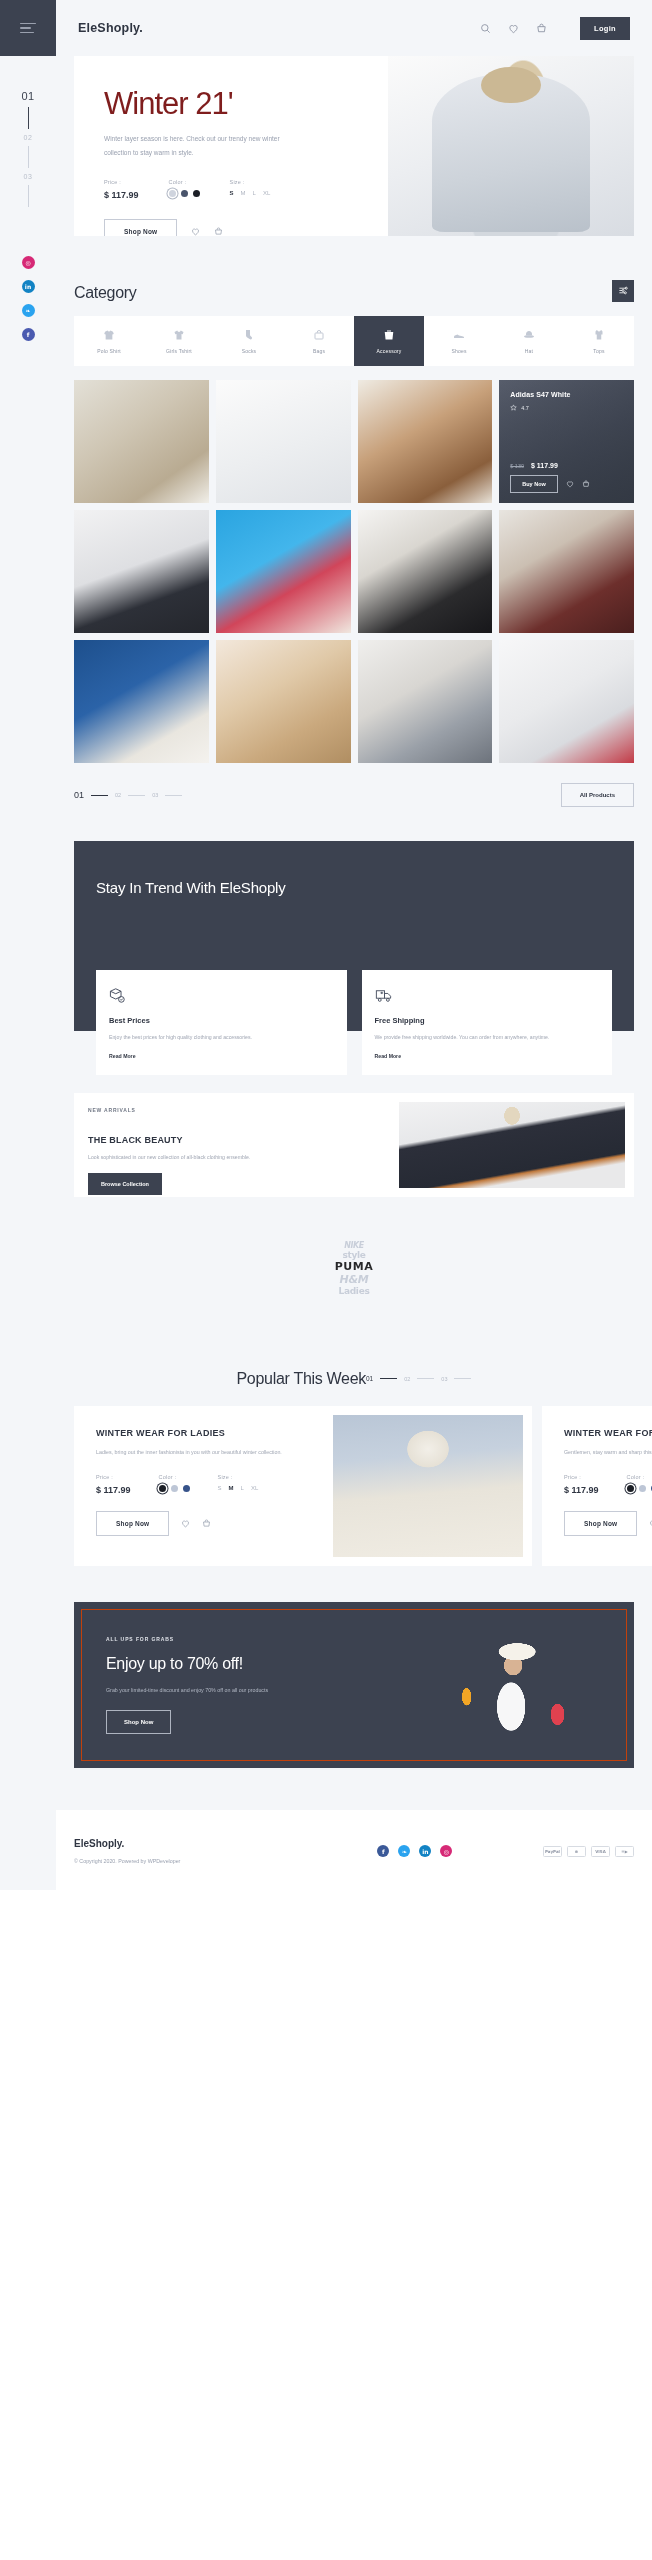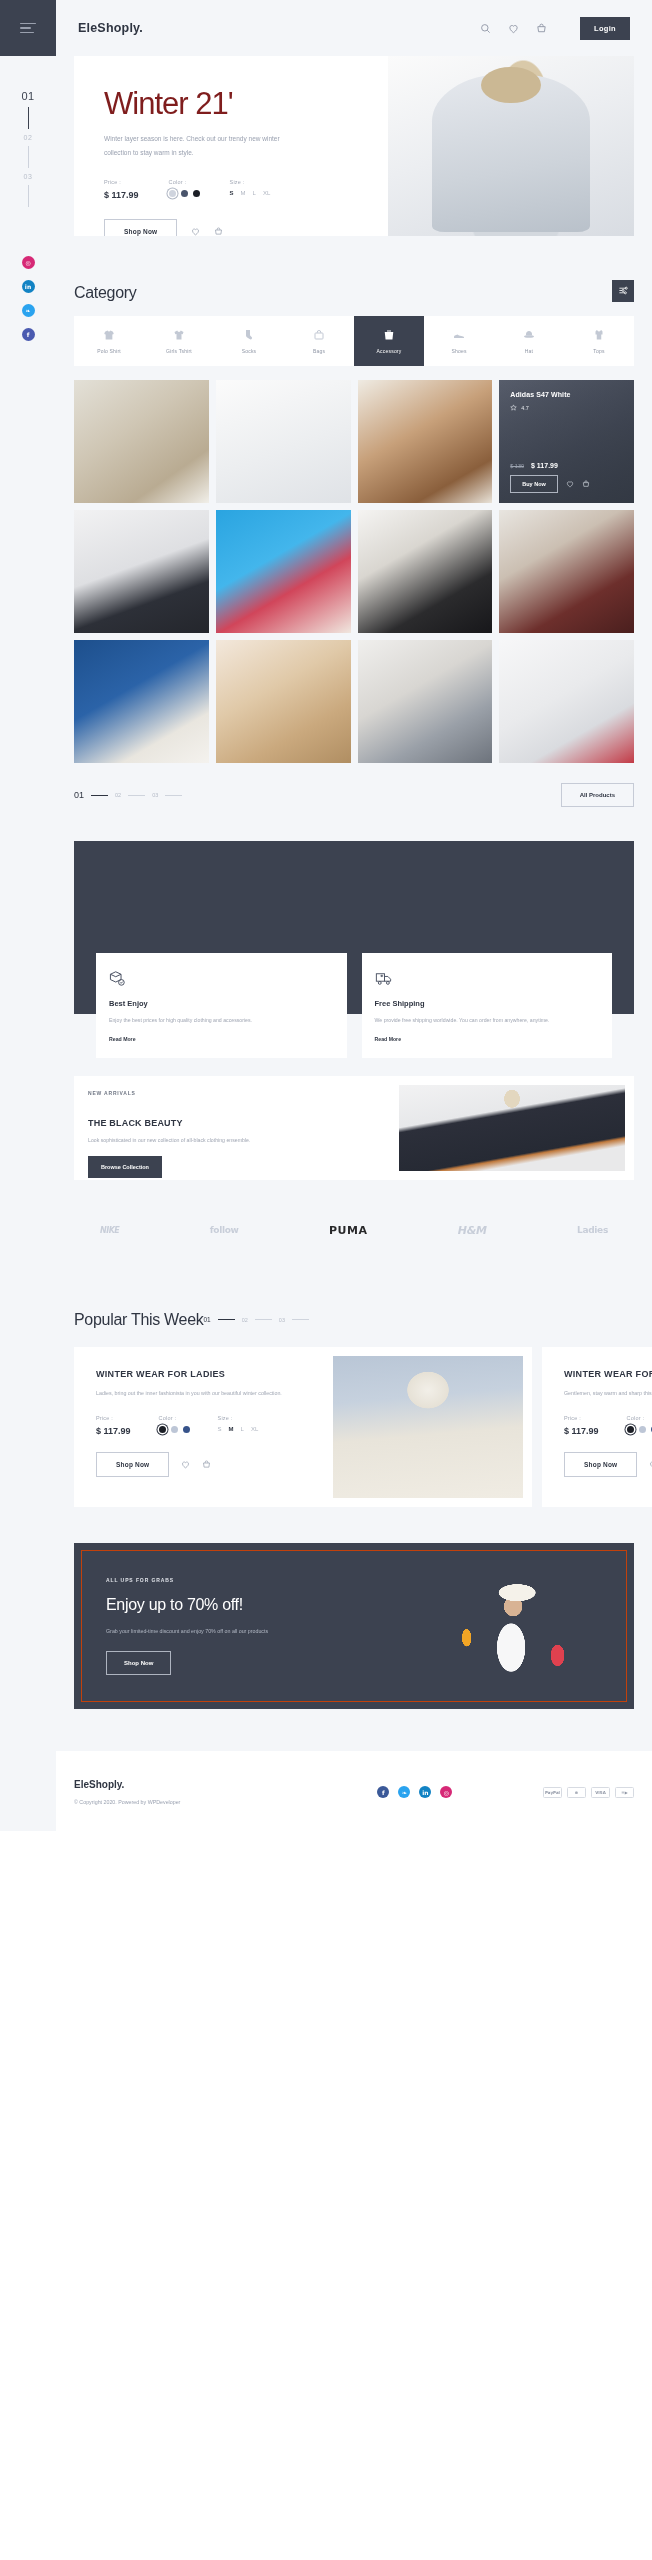--- a/index.html
+++ b/index.html
@@ -154,30 +154,30 @@
   .bn-img { flex:1; margin:9px 9px 9px 0;
             background:linear-gradient(160deg,#eceef1 0%,#dcdfe4 45%,#c9ccd2 100%); }
   .bn-img.b1 { background:
       radial-gradient(ellipse 14px 16px at 50% 16%, #e3d7bf 0%, #e3d7bf 55%, transparent 57%),
       linear-gradient(170deg,#f2f2f3 0%,#e7e8ea 34%,#2c2f3a 38%, #262a34 72%, #c07a3e 74%, #e9e9ea 80%); }
   .bn-img.b2 { background:
       linear-gradient(150deg,#f1efeb 0%,#ded9d0 22%,#1d6a87 40%,#2d7f9c 52%,#cdb79a 66%,#b08c63 82%,#efece6 100%); }
 
   
   .brands { margin:30px 18px 0 18px; display:flex; align-items:center; justify-content:space-between;
-            padding:14px 26px 26px 26px; }
+            padding:14px 26px 26px 26px;flex-direction:column; }
   .brand-logo { font-family:"DejaVu Sans", sans-serif; color:#c6ccd8; font-weight:bold; font-size:9px;
                 letter-spacing:-.3px; opacity:.95; }
   .brand-logo.puma { color:#1d1d1f; font-size:11px; letter-spacing:.5px; }
   .brand-logo.hm { font-style:italic; font-size:11px; }
   .brand-logo.nike { font-style:italic; font-size:8px; letter-spacing:-.5px; }
 
   
   .popular { background:#f4f6f9; padding:30px 0 0 0; margin-top:18px; }
-  .pop-head { margin:0 18px; display:flex; align-items:center; justify-content:flex-start; }
+  .pop-head { margin:0 18px; display:flex; align-items:center; justify-content:center; }
   .pop-strip { margin:18px 0 0 18px; display:flex; gap:10px; overflow:hidden; }
   .pop-card { background:#fff; display:flex; height:160px; flex:0 0 458px; }
   .pop-txt { padding:22px 0 0 22px; width:250px; }
   .pop-h { font-size:9px; font-weight:bold; color:#2f3542; letter-spacing:.3px; }
   .pop-p { margin-top:9px; font-size:5.3px; line-height:2.2; color:#a0a6b3; max-width:200px; }
   .pop-meta { margin-top:15px; display:flex; gap:28px; }
   .pop-cta { margin-top:16px; display:flex; align-items:center; gap:12px; }
   .pop-img { flex:1; margin:9px; background:
       radial-gradient(ellipse 34px 30px at 50% 24%, #f2efe8 0%, #e6e1d6 60%, transparent 62%),
       linear-gradient(175deg,#b9c6d6 0%,#c6d1de 30%,#e8e4da 55%,#f0ece3 100%); }
@@ -458,33 +458,34 @@
         <span class="pg-dash active"></span>
         <span class="pg-num dim">02</span>
         <span class="pg-dash"></span>
         <span class="pg-num dim">03</span>
         <span class="pg-dash"></span>
       </div>
       <button class="allprod-btn">All Products</button>
     </div>
 
     <div class="trend">
+      <h2 class="trend-title">Stay In Trend With EleShoply</h2>
       <div class="feat-row">
 
 
         <div class="feat">
           <span class="feat-ico">
             <svg width="17" height="17" viewBox="0 0 24 24" fill="none" stroke="currentColor" stroke-width="1.4">
               <path d="M9.5 2.5 17 6v7.5L9.5 17 2 13.5V6l7.5-3.5z"></path>
                 <path d="M2 6l7.5 3.5L17 6"></path>
               <circle cx="17.5" cy="17.5" r="4"></circle>
                 <path d="M15.8 17.5l1.3 1.3 2.4-2.4"></path>
               </svg>
           </span>
-          <div class="feat-h">Best Enjoy</div>
+          <div class="feat-h">Best Prices</div>
           <div class="feat-p">Enjoy the best prices for high quality clothing and accessories.</div>
           <div class="feat-link">Read More</div>
         </div>
 
         <div class="feat">
           <span class="feat-ico">
             <svg width="19" height="17" viewBox="0 0 28 24" fill="none" stroke="currentColor" stroke-width="1.4">
               <rect x="2" y="5" width="12" height="11"></rect>
                 <path d="M14 9h5l4 4v3h-9z"></path>
               <circle cx="7" cy="18.5" r="2.1"></circle>
@@ -508,21 +509,21 @@
           <div class="bn-p">Look sophisticated in our new collection of all-black clothing ensemble.</div>
           <button class="btn-dark">Browse Collection</button>
         </div>
         <div class="bn-img b1"></div>
       </div>
 
     </div>
 
     <div class="brands">
       <div class="brand-logo nike">NIKE</div>
-      <div class="brand-logo">follow</div>
+      <div class="brand-logo">style</div>
       <div class="brand-logo puma">PUMA</div>
       <div class="brand-logo hm">H&amp;M</div>
       <div class="brand-logo">Ladies</div>
     </div>
 
     <div class="popular">
       <div class="pop-head">
         <h2 class="sec-title">Popular This Week</h2>
         <div class="pager">
           <span class="pg-num dim" style="font-size:6.5px;color:#2f3542;">01</span>

